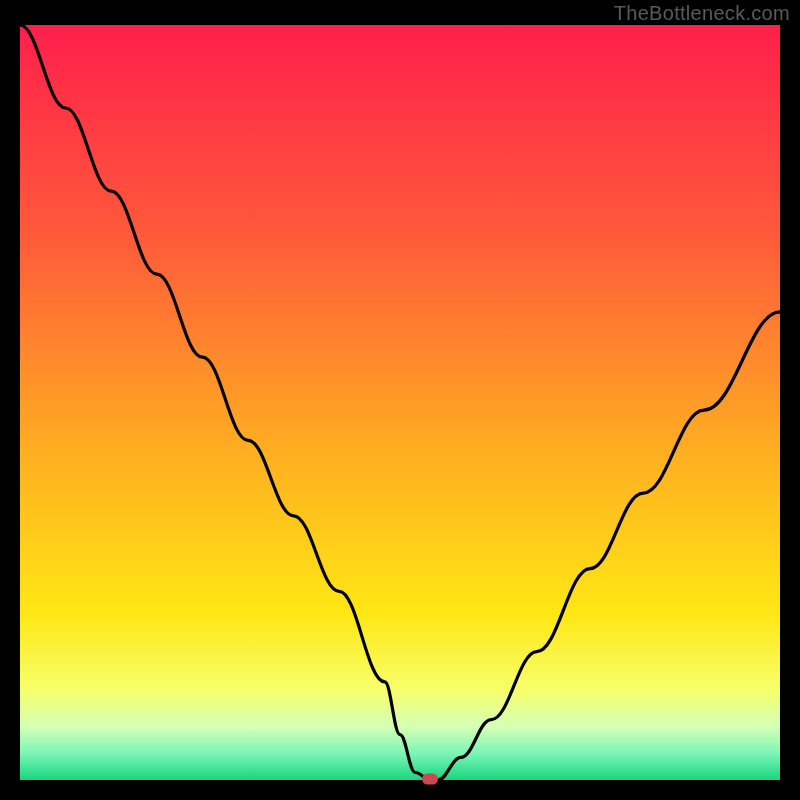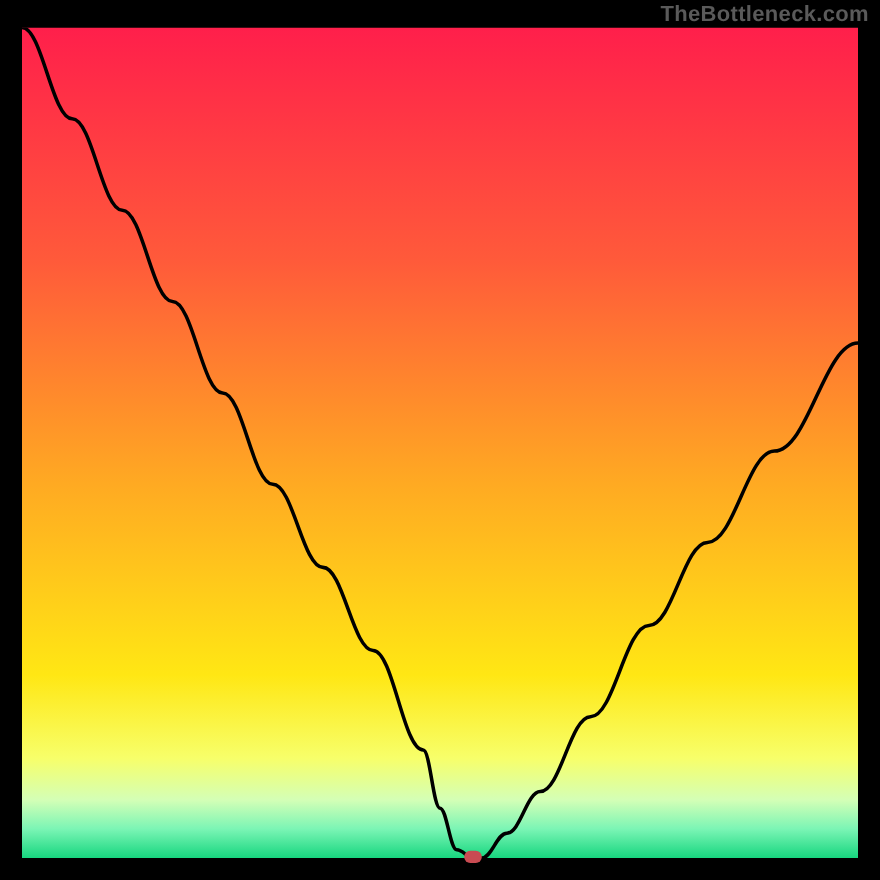--- a/index.html
+++ b/index.html
@@ -16,21 +16,21 @@
     width: 800px;
     height: 800px;
     background: #000;
   }
   .watermark {
     position: absolute;
     top: 2px;
     right: 10px;
     color: #5a5a5a;
     font-size: 20px;
-    font-weight: 700;
+    font-weight: 400;
     letter-spacing: 0.3px;
     z-index: 50;
   }
   .plot {
     position: absolute;
     left: 20px;
     top: 25px;
     width: 760px;
     height: 755px;
   }

